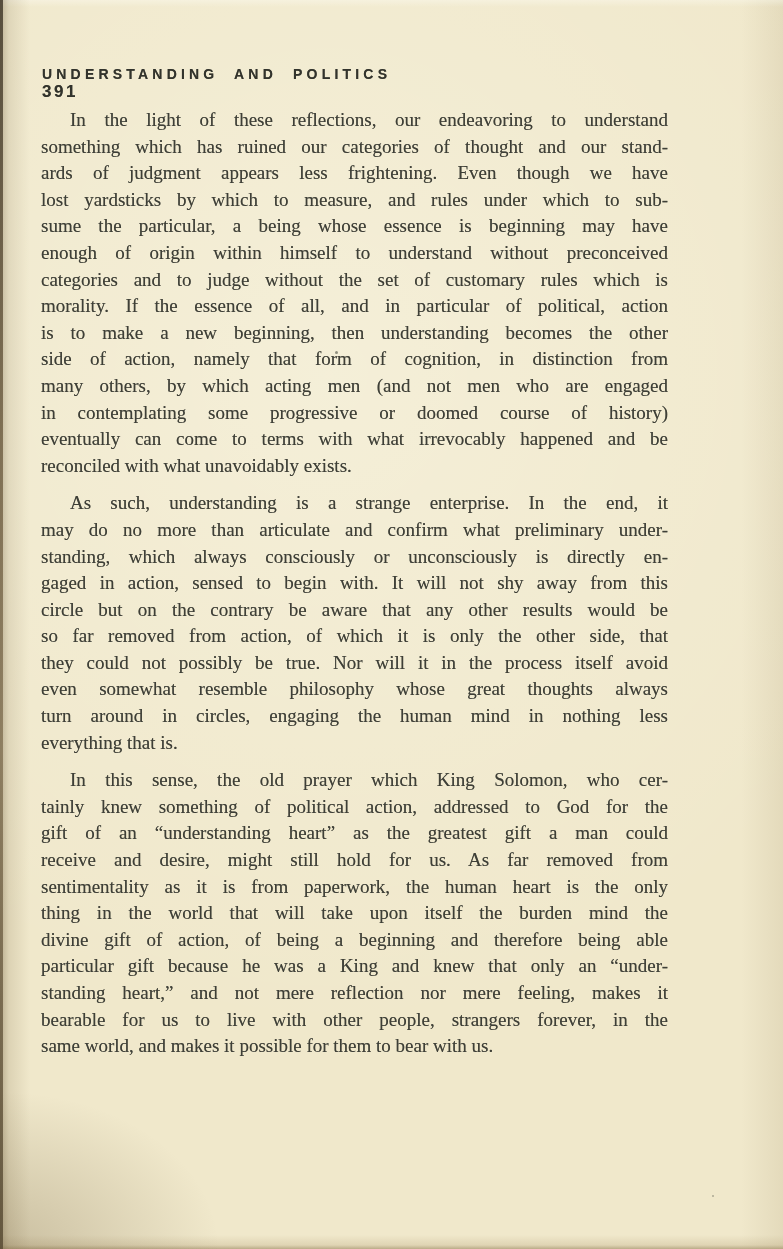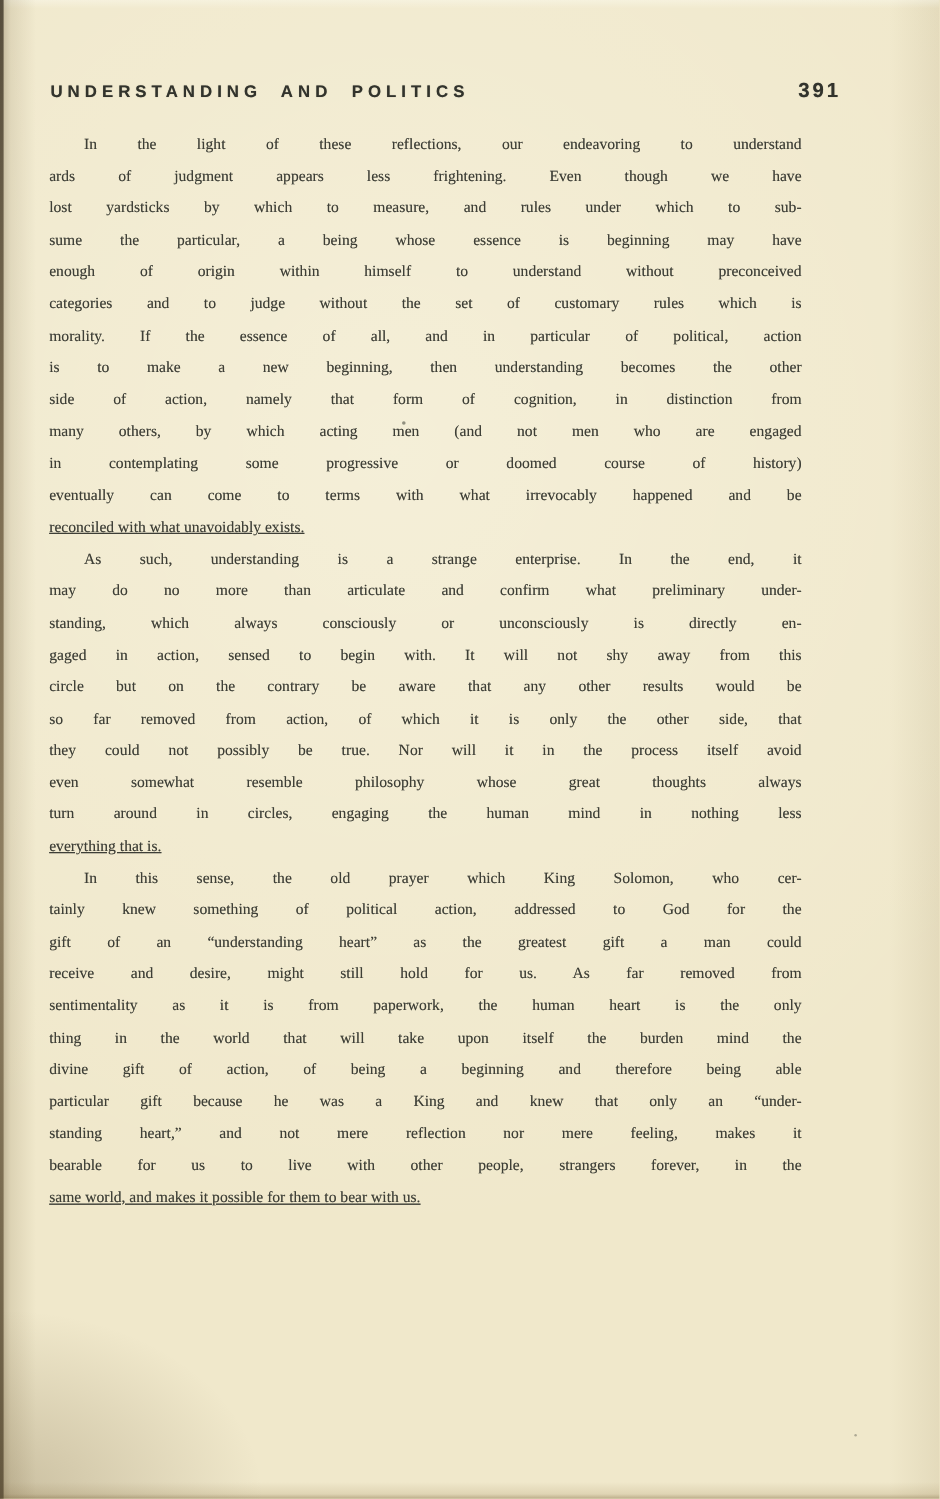--- a/index.html
+++ b/index.html
@@ -24,43 +24,44 @@
   .binding-edge {
     position:absolute; left:0; top:0; bottom:0; width:3px;
     background: linear-gradient(to bottom, #4d4434 0%, #79694d 35%, #8a7a5c 60%, #5e5139 100%);
     opacity:0.9;
   }
   .running-head {
     position:absolute; left:42px; top:66px; right:82px;
     display:flex; justify-content:space-between; align-items:baseline;
     font-family:"Liberation Sans", sans-serif;
     color: var(--header-ink, #32332c);
+    flex-direction: column;
   }
   .head-title {
     font-size:14px; font-weight:bold; letter-spacing:4.2px; word-spacing:8px;
     text-shadow: 0 0 0.6px rgba(50,51,44,0.6);
   }
   .page-num {
     font-size:17px; font-weight:bold; letter-spacing:2.5px;
     text-shadow: 0 0 0.6px rgba(50,51,44,0.6);
   }
   .text-block {
     position:absolute; left:41px; top:107px; width:627px;
     color: var(--ink, #3e3f37);
   }
-  .para + .para { }
+  .para + .para { margin-top: 11px; }
   .line {
-    font-size:13px; line-height:26.6px;
+    font-size:19px; line-height:26.6px;
     text-align: justify;
     text-align-last: justify;
     text-shadow: 0 0 0.5px rgba(62,63,55,0.55);
     white-space: normal;
   }
   .line.indent { padding-left: 29px; }
-  .line.last { text-align-last: left; text-decoration: underline; }
+  .line.last { text-align-last: left; }
   .speck {
     position:absolute; border-radius:50%;
     background:#5b5c50;
   }
   .speck-1 { left:335px; top:351px; width:3px; height:3px; opacity:.65; }
   .speck-2 { left:712px; top:1195px; width:2px; height:2px; opacity:.45; }
 </style>
 </head>
 <body>
 
@@ -68,20 +69,21 @@
   <div class="binding-edge"></div>
 
   <header class="running-head">
     <span class="head-title">UNDERSTANDING AND POLITICS</span>
     <span class="page-num">391</span>
   </header>
 
   <main class="text-block">
       <div class="para">
         <div class="line indent">In the light of these reflections, our endeavoring to understand</div>
+        <div class="line">something which has ruined our categories of thought and our stand-</div>
         <div class="line">ards of judgment appears less frightening. Even though we have</div>
         <div class="line">lost yardsticks by which to measure, and rules under which to sub-</div>
         <div class="line">sume the particular, a being whose essence is beginning may have</div>
         <div class="line">enough of origin within himself to understand without preconceived</div>
         <div class="line">categories and to judge without the set of customary rules which is</div>
         <div class="line">morality. If the essence of all, and in particular of political, action</div>
         <div class="line">is to make a new beginning, then understanding becomes the other</div>
         <div class="line">side of action, namely that form of cognition, in distinction from</div>
         <div class="line">many others, by which acting men (and not men who are engaged</div>
         <div class="line">in contemplating some progressive or doomed course of history)</div>

